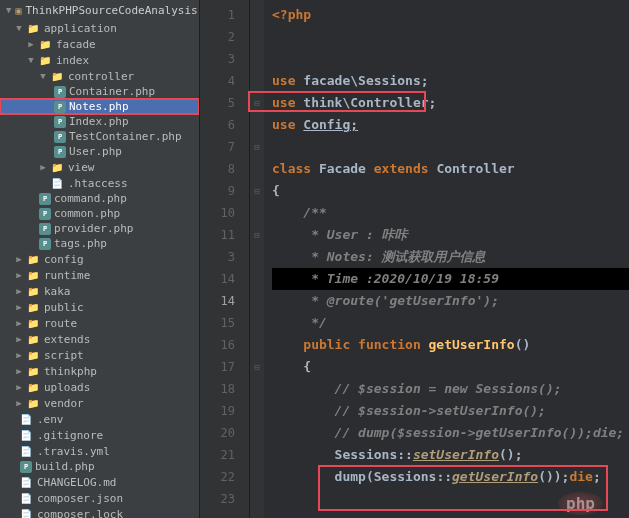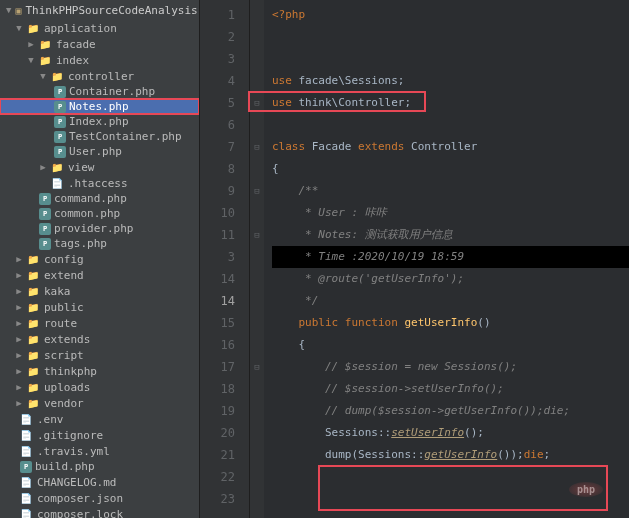--- a/index.html
+++ b/index.html
@@ -110,45 +110,46 @@
 .code {
   flex: 1;
   padding-top: 4px;
   padding-left: 8px;
   position: relative;
 }
 .code-line {
   height: 22px;
   line-height: 22px;
   white-space: pre;
-  font-size: 11px;
+  font-size: 13px;
+  font-weight: bold;
 }
 .code-line.current-line {
   background: #000000;
 }
 .kw { color: #cc7832; }
 .comment { color: #808080; font-style: italic; }
 .fn { color: #ffc66d; }
 .txt { color: #a9b7c6; }
 .op { color: #a9b7c6; }
 .call { color: #b09d79; font-style: italic; }
 .underline { text-decoration: underline; }
 .red-outline {
   position: absolute;
   border: 2px solid #e74856;
   pointer-events: none;
   z-index: 5;
 }
 .watermark {
   position: absolute;
   right: 26px;
-  bottom: 21px;
+  bottom: 3px;
   background: radial-gradient(ellipse, rgba(200,80,80,0.6), rgba(200,80,80,0));
   color: #ddbbbb;
-  font-size: 10px;
+  font-size: 16px;
   font-weight: bold;
   padding: 2px 8px;
   border-radius: 50%;
   opacity: 0.7;
   pointer-events: none;
 }
 </style>
 </head>
 <body>
 
@@ -230,21 +231,21 @@
       <span>tags.php</span>
     </div>
   <div class="tree-item" style="padding-left:14px">
       <span class="chevron">▶</span>
       <span class="icon folder-icon">📁</span>
       <span>config</span>
     </div>
   <div class="tree-item" style="padding-left:14px">
       <span class="chevron">▶</span>
       <span class="icon folder-icon">📁</span>
-      <span>extend</span>
+      <span>runtime</span>
     </div>
   <div class="tree-item" style="padding-left:14px">
       <span class="chevron">▶</span>
       <span class="icon folder-icon">📁</span>
       <span>kaka</span>
     </div>
   <div class="tree-item" style="padding-left:14px">
       <span class="chevron">▶</span>
       <span class="icon folder-icon">📁</span>
       <span>public</span>
@@ -360,20 +361,21 @@
       <div class="fold-mark"></div>
       <div class="fold-mark"></div>
       <div class="fold-mark"></div>
   </div>
   <div class="code">
     <div class="code-line"><span class="kw">&lt;?php</span></div>
     <div class="code-line"></div>
     <div class="code-line"></div>
     <div class="code-line"><span class="kw">use </span><span class="txt">facade\Sessions;</span></div>
     <div class="code-line"><span class="kw">use </span><span class="txt">think\Controller;</span></div>
+    <div class="code-line"><span class="kw">use </span><span class="txt underline">Config;</span></div>
     <div class="code-line"></div>
     <div class="code-line"><span class="kw">class </span><span class="txt">Facade </span><span class="kw">extends </span><span class="txt">Controller</span></div>
     <div class="code-line"><span class="txt">{</span></div>
     <div class="code-line"><span class="comment">    /**</span></div>
     <div class="code-line"><span class="comment">     * User : 咔咔</span></div>
     <div class="code-line"><span class="comment">     * Notes: 测试获取用户信息</span></div>
     <div class="code-line current-line"><span class="comment">     * Time :2020/10/19 18:59</span></div>
     <div class="code-line"><span class="comment">     * @route('getUserInfo');</span></div>
     <div class="code-line"><span class="comment">     */</span></div>
     <div class="code-line"><span class="kw">    public function </span><span class="fn">getUserInfo</span><span class="txt">()</span></div>

